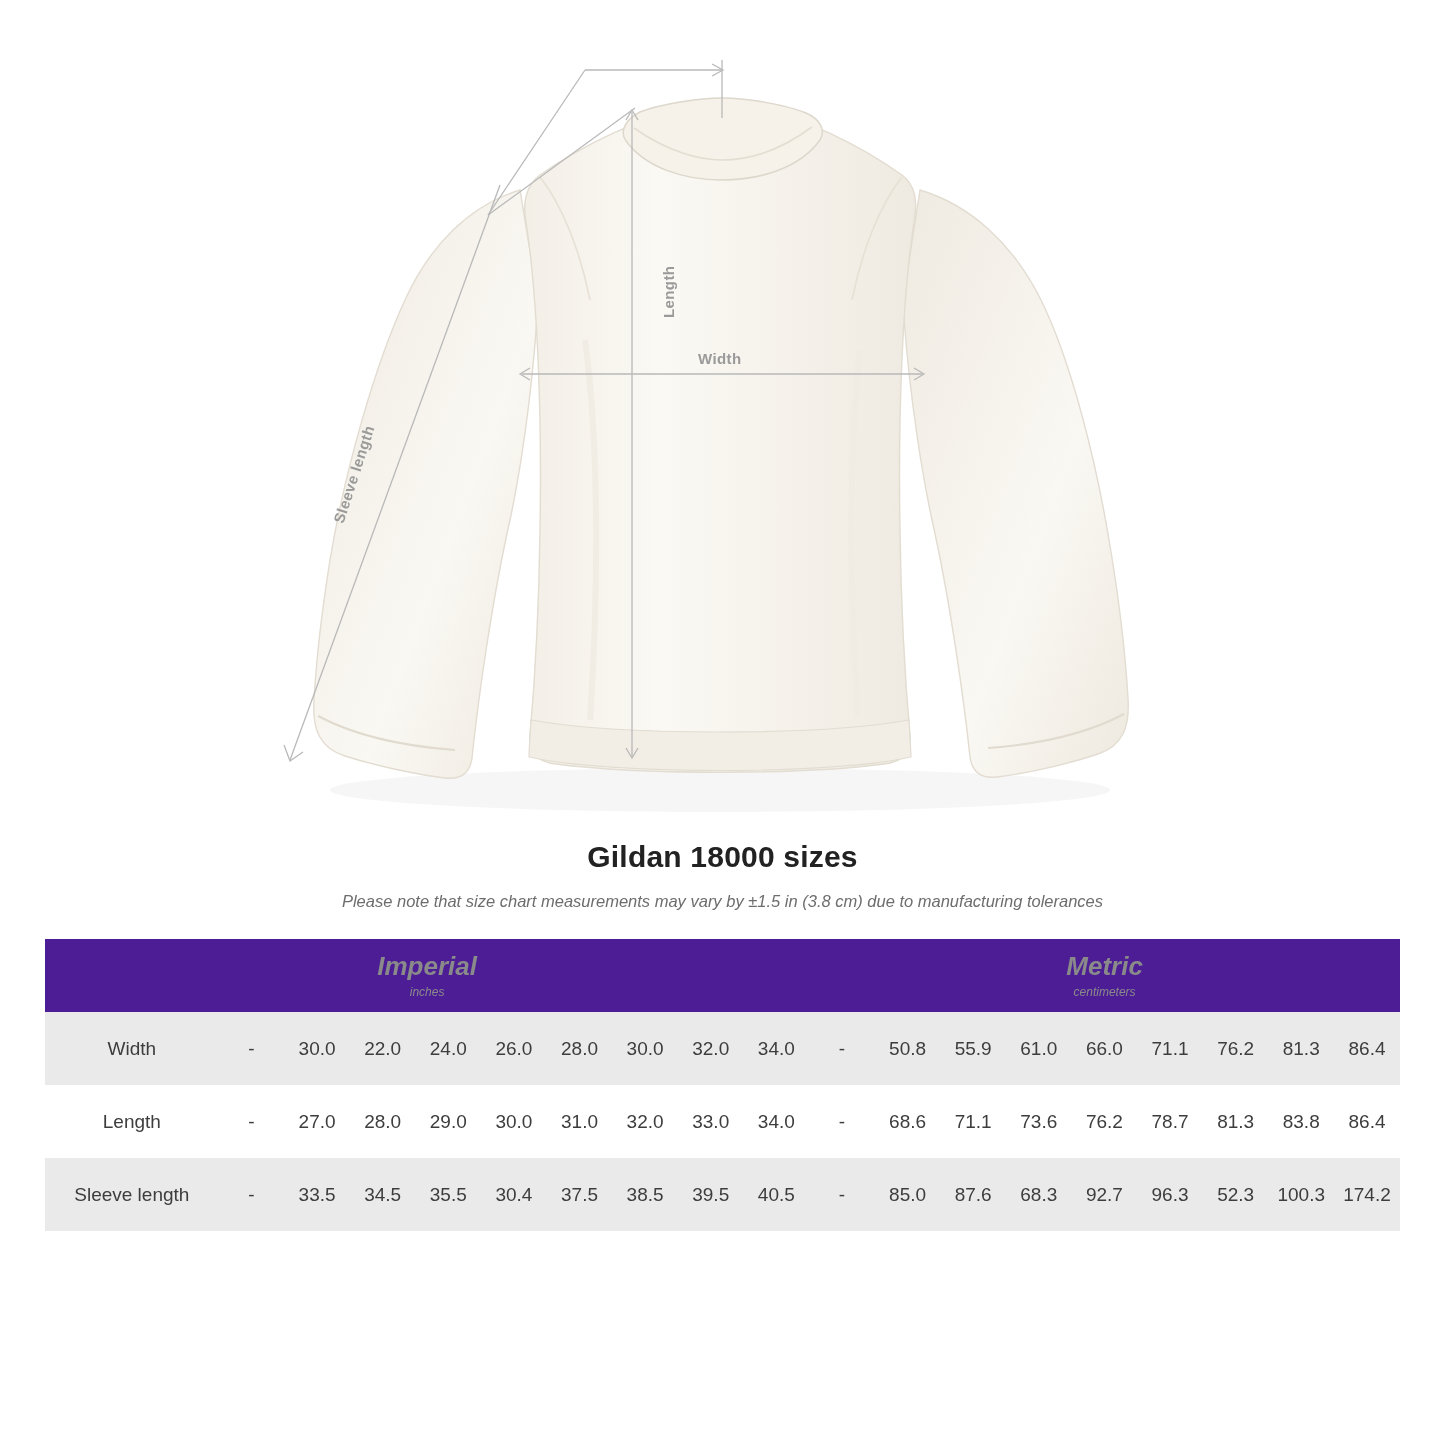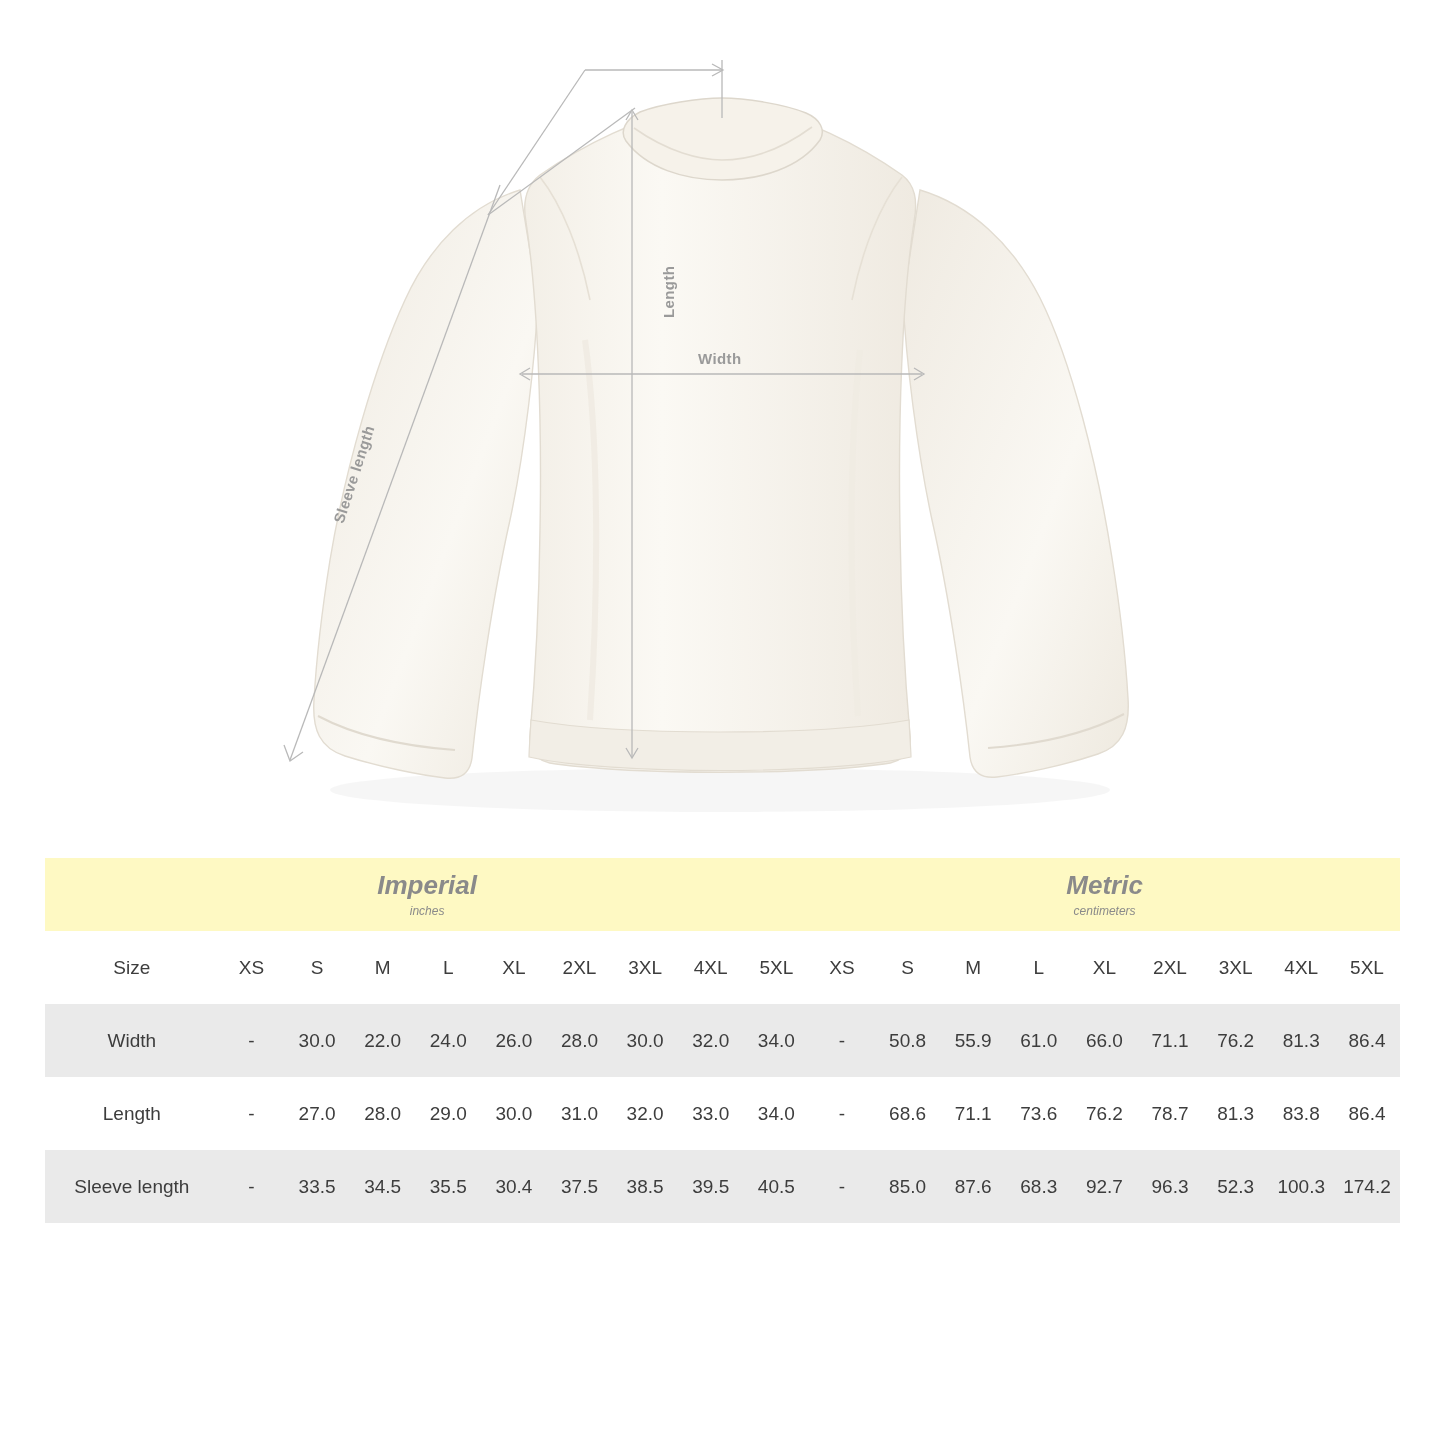--- a/index.html
+++ b/index.html
@@ -82,21 +82,21 @@
   table.size-table th {
     text-align: center;
     font-size: 19px;
     color: #3d3d3d;
     font-weight: normal;
     padding: 0;
     height: 73px;
     vertical-align: middle;
   }
   .sys-header td {
-    background: #fef9c3;
+    background: #4c1d95;
     height: 110px;
   }
   .sys-name {
     font-size: 26px;
     font-style: italic;
     font-weight: bold;
     color: #8a8a8a;
     line-height: 1.15;
   }
   .sys-unit {
@@ -230,20 +230,24 @@
         <polyline points="284,745 290,761 303,752"></polyline>
         <polyline points="712,64 723,70 712,76"></polyline>
       </g>
     </svg>
 
     <div class="dim-label vertical" style="left:660px; top:318px;">Length</div>
     <div class="dim-label" style="left:698px; top:350px;">Width</div>
     <div class="dim-label sleeve" style="left:330px; top:520px;">Sleeve length</div>
   </div>
 
+  <div class="title-block">
+    <h1 class="chart-title">Gildan 18000 sizes</h1>
+    <div class="chart-note">Please note that size chart measurements may vary by ±1.5 in (3.8 cm) due to manufacturing tolerances</div>
+  </div>
 
   <div class="table-wrap">
     <table class="size-table">
       <colgroup>
         <col class="c-label">
         <col class="c-val">
           <col class="c-val">
           <col class="c-val">
           <col class="c-val">
           <col class="c-val">
@@ -266,41 +270,20 @@
           <td colspan="10">
             <div class="sys-name">Imperial</div>
             <div class="sys-unit">inches</div>
           </td>
           <td colspan="9">
             <div class="sys-name">Metric</div>
             <div class="sys-unit">centimeters</div>
           </td>
         </tr>
 
-        <tr class="headrow">
-          <td class="rowlabel">Size</td>
-          <td class="colsize">XS</td>
-          <td class="colsize">S</td>
-          <td class="colsize">M</td>
-          <td class="colsize">L</td>
-          <td class="colsize">XL</td>
-          <td class="colsize">2XL</td>
-          <td class="colsize">3XL</td>
-          <td class="colsize">4XL</td>
-          <td class="colsize">5XL</td>
-          <td class="colsize">XS</td>
-          <td class="colsize">S</td>
-          <td class="colsize">M</td>
-          <td class="colsize">L</td>
-          <td class="colsize">XL</td>
-          <td class="colsize">2XL</td>
-          <td class="colsize">3XL</td>
-          <td class="colsize">4XL</td>
-          <td class="colsize">5XL</td>
-        </tr>
 
         <tr class="row-alt">
           <td class="rowlabel">Width</td>
           <td>-</td>
           <td>30.0</td>
           <td>22.0</td>
           <td>24.0</td>
           <td>26.0</td>
           <td>28.0</td>
           <td>30.0</td>

